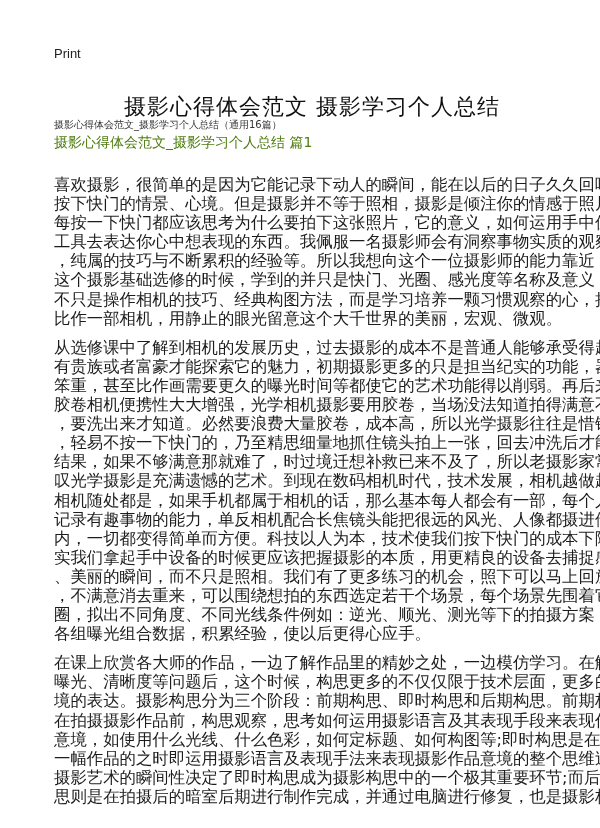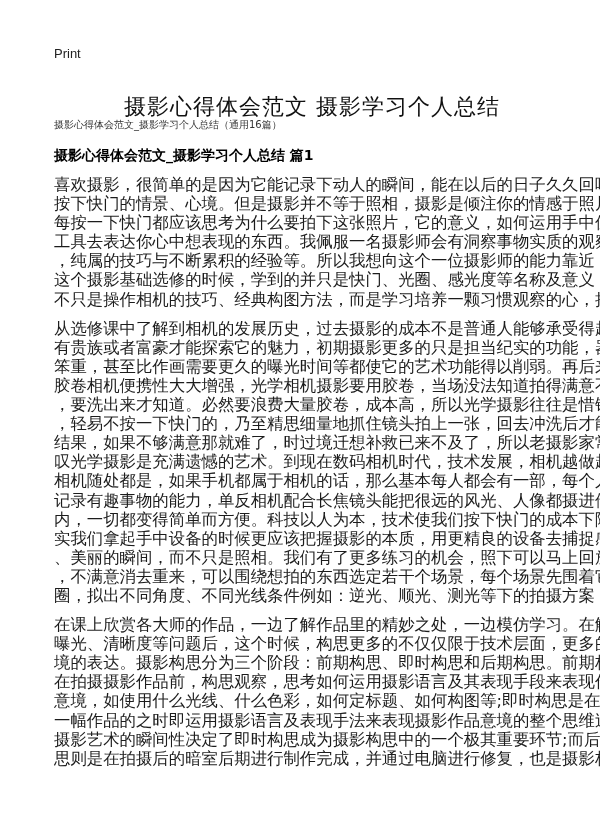--- a/index.html
+++ b/index.html
@@ -45,26 +45,26 @@
       position: absolute;
       top: 118px;
       left: 0;
       font-family: "DejaVu Sans", "Liberation Sans", sans-serif;
       font-size: 10px;
       color: #333;
       white-space: nowrap;
     }
     .section-heading {
       position: absolute;
-      top: 147px;
+      top: 134px;
       left: 0;
       font-family: "DejaVu Sans", "Liberation Sans", sans-serif;
       font-size: 14px;
-      font-weight: bold;
-      color: #000000;
+      font-weight: normal;
+      color: #4d7c0f;
       white-space: nowrap;
       margin: 0;
     }
     .body-text {
       position: absolute;
       top: 175px;
       left: 0;
       width: 492px;
     }
     .para {
@@ -93,37 +93,39 @@
 
   <div class="body-text">
     <p class="para">
       <span class="line">喜欢摄影，很简单的是因为它能记录下动人的瞬间，能在以后的日子久久回味当时</span>
       <span class="line">按下快门的情景、心境。但是摄影并不等于照相，摄影是倾注你的情感于照片上，</span>
       <span class="line">每按一下快门都应该思考为什么要拍下这张照片，它的意义，如何运用手中仅有的</span>
       <span class="line">工具去表达你心中想表现的东西。我佩服一名摄影师会有洞察事物实质的观察能力</span>
       <span class="line">，纯属的技巧与不断累积的经验等。所以我想向这个一位摄影师的能力靠近，上完</span>
       <span class="line">这个摄影基础选修的时候，学到的并只是快门、光圈、感光度等名称及意义，学到</span>
       <span class="line">不只是操作相机的技巧、经典构图方法，而是学习培养一颗习惯观察的心，把自己</span>
+      <span class="line">比作一部相机，用静止的眼光留意这个大千世界的美丽，宏观、微观。</span>
     </p>
     <p class="para">
       <span class="line">从选修课中了解到相机的发展历史，过去摄影的成本不是普通人能够承受得起，只</span>
       <span class="line">有贵族或者富豪才能探索它的魅力，初期摄影更多的只是担当纪实的功能，器材的</span>
       <span class="line">笨重，甚至比作画需要更久的曝光时间等都使它的艺术功能得以削弱。再后来光学</span>
       <span class="line">胶卷相机便携性大大增强，光学相机摄影要用胶卷，当场没法知道拍得满意不满意</span>
       <span class="line">，要洗出来才知道。必然要浪费大量胶卷，成本高，所以光学摄影往往是惜镜如金</span>
       <span class="line">，轻易不按一下快门的，乃至精思细量地抓住镜头拍上一张，回去冲洗后才能知道</span>
       <span class="line">结果，如果不够满意那就难了，时过境迁想补救已来不及了，所以老摄影家常常感</span>
       <span class="line">叹光学摄影是充满遗憾的艺术。到现在数码相机时代，技术发展，相机越做越小，</span>
       <span class="line">相机随处都是，如果手机都属于相机的话，那么基本每人都会有一部，每个人都有</span>
       <span class="line">记录有趣事物的能力，单反相机配合长焦镜头能把很远的风光、人像都摄进储存卡</span>
       <span class="line">内，一切都变得简单而方便。科技以人为本，技术使我们按下快门的成本下降，其</span>
       <span class="line">实我们拿起手中设备的时候更应该把握摄影的本质，用更精良的设备去捕捉感动人</span>
       <span class="line">、美丽的瞬间，而不只是照相。我们有了更多练习的机会，照下可以马上回放观察</span>
       <span class="line">，不满意消去重来，可以围绕想拍的东西选定若干个场景，每个场景先围着它转几</span>
       <span class="line">圈，拟出不同角度、不同光线条件例如：逆光、顺光、测光等下的拍摄方案，记录</span>
+      <span class="line">各组曝光组合数据，积累经验，使以后更得心应手。</span>
     </p>
     <p class="para">
       <span class="line">在课上欣赏各大师的作品，一边了解作品里的精妙之处，一边模仿学习。在解决了</span>
       <span class="line">曝光、清晰度等问题后，这个时候，构思更多的不仅仅限于技术层面，更多的是意</span>
       <span class="line">境的表达。摄影构思分为三个阶段：前期构思、即时构思和后期构思。前期构思是</span>
       <span class="line">在拍摄摄影作品前，构思观察，思考如何运用摄影语言及其表现手段来表现作品的</span>
       <span class="line">意境，如使用什么光线、什么色彩，如何定标题、如何构图等;即时构思是在拍摄</span>
       <span class="line">一幅作品的之时即运用摄影语言及表现手法来表现摄影作品意境的整个思维过程。</span>
       <span class="line">摄影艺术的瞬间性决定了即时构思成为摄影构思中的一个极其重要环节;而后期构</span>
       <span class="line">思则是在拍摄后的暗室后期进行制作完成，并通过电脑进行修复，也是摄影构思的</span>

